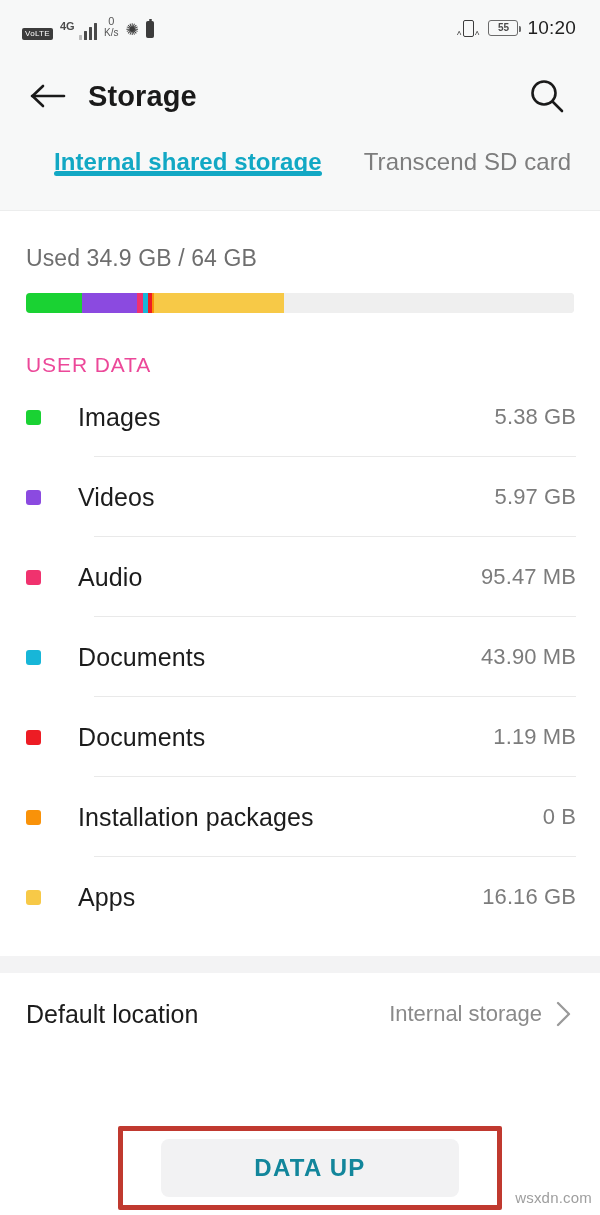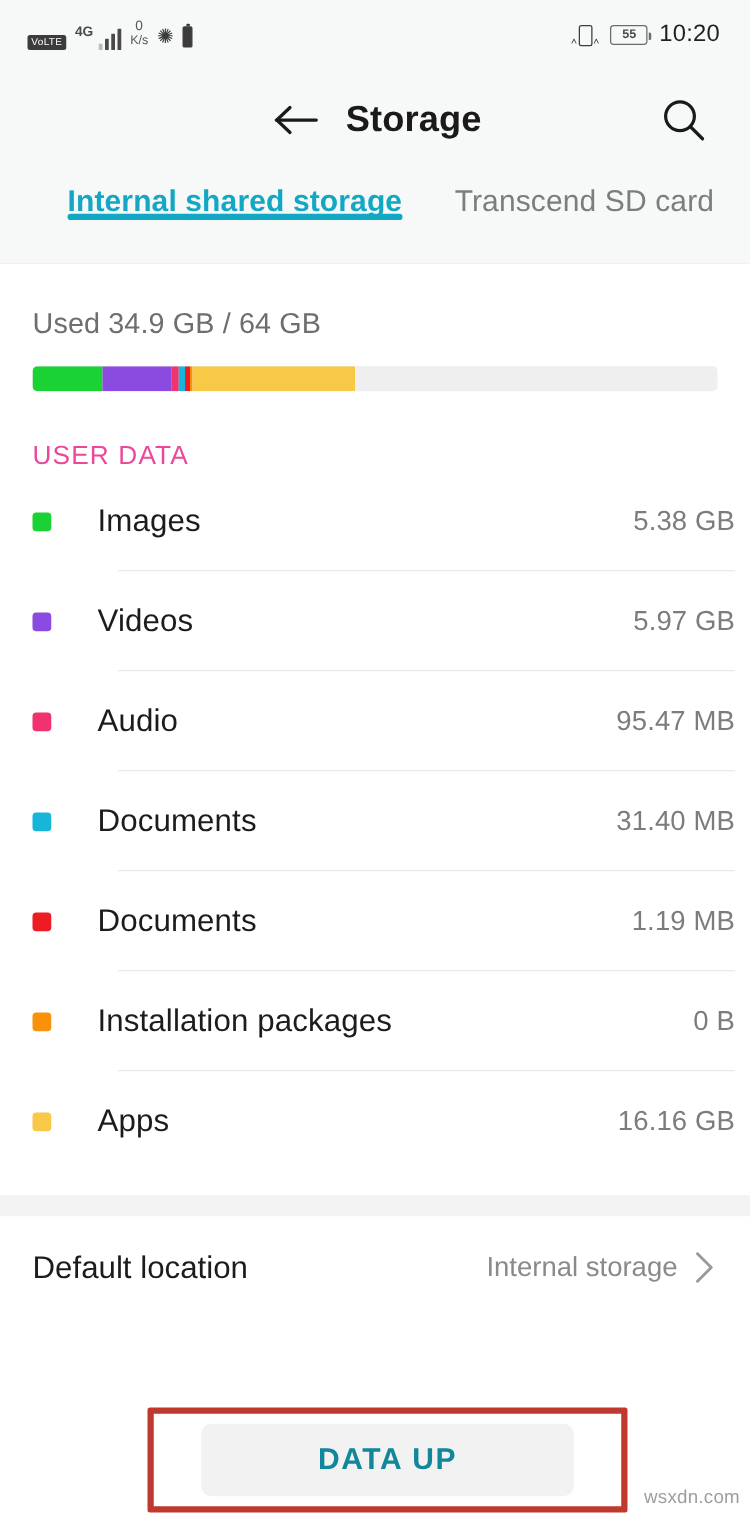--- a/index.html
+++ b/index.html
@@ -61,21 +61,21 @@
   .battery:after {
     content:""; position:absolute; right:-4px; top:4.5px;
     width:2.5px; height:6px; background:#6b6b6b; border-radius:0 1.5px 1.5px 0;
   }
   .battery span { font-size:10px; color:#4a4a4a; font-weight:bold; line-height:1; }
   .clock { font-size:19px; color:#1f1f1f; letter-spacing:.2px; }
 
   
   .appbar {
     height:80px; background:#f7f8f8;
-    display:flex; align-items:center; padding:0 26px; position:relative;justify-content:center;
+    display:flex; align-items:center; padding:0 26px; position:relative;
   }
   .back { width:44px; height:44px; display:flex; align-items:center; justify-content:center; cursor:pointer; }
   .title { font-size:29px; color:#1a1a1a; font-weight:bold; margin-left:18px; letter-spacing:.1px; }
   .search { position:absolute; right:30px; width:46px; height:46px;
             display:flex; align-items:center; justify-content:center; cursor:pointer; }
 
   
   .tabs {
     height:74px; background:#f7f8f8;
     display:flex; align-items:flex-start; padding-left:54px;
@@ -100,21 +100,21 @@
     border-radius:4px; display:flex; overflow:hidden;
   }
   .bartrack i { display:block; height:100%; }
 
   
   .sect-title {
     font-size:21px; color:#ec4899; letter-spacing:.9px;
     padding:40px 0 0 26px;
   }
 
-  .list { padding:0 12px 0 26px; }
+  .list { padding:0 24px 0 26px; }
   .row {
     height:80px; display:flex; align-items:center;
     position:relative; cursor:pointer;
   }
   .dot { width:15px; height:15px; border-radius:3px; flex:0 0 auto; }
   .rname { font-size:25px; color:#1c1c1c; margin-left:37px; letter-spacing:.1px; }
   .rsize { margin-left:auto; font-size:22px; color:#7c7c7c; letter-spacing:.1px; }
   .row .div {
     position:absolute; left:68px; right:0; bottom:0;
     height:1px; background:#e9e9e9;
@@ -244,21 +244,21 @@
       </div>
       <div class="row">
         <span class="dot" style="background: rgb(240, 50, 110);"></span>
         <span class="rname">Audio</span>
         <span class="rsize">95.47 MB</span>
         <span class="div"></span>
       </div>
       <div class="row">
         <span class="dot" style="background: rgb(23, 182, 216);"></span>
         <span class="rname">Documents</span>
-        <span class="rsize">31.40 MB</span>
+        <span class="rsize">43.90 MB</span>
         <span class="div"></span>
       </div>
       <div class="row">
         <span class="dot" style="background: rgb(237, 28, 36);"></span>
         <span class="rname">Documents</span>
         <span class="rsize">1.19 MB</span>
         <span class="div"></span>
       </div>
       <div class="row">
         <span class="dot" style="background: rgb(249, 146, 9);"></span>

